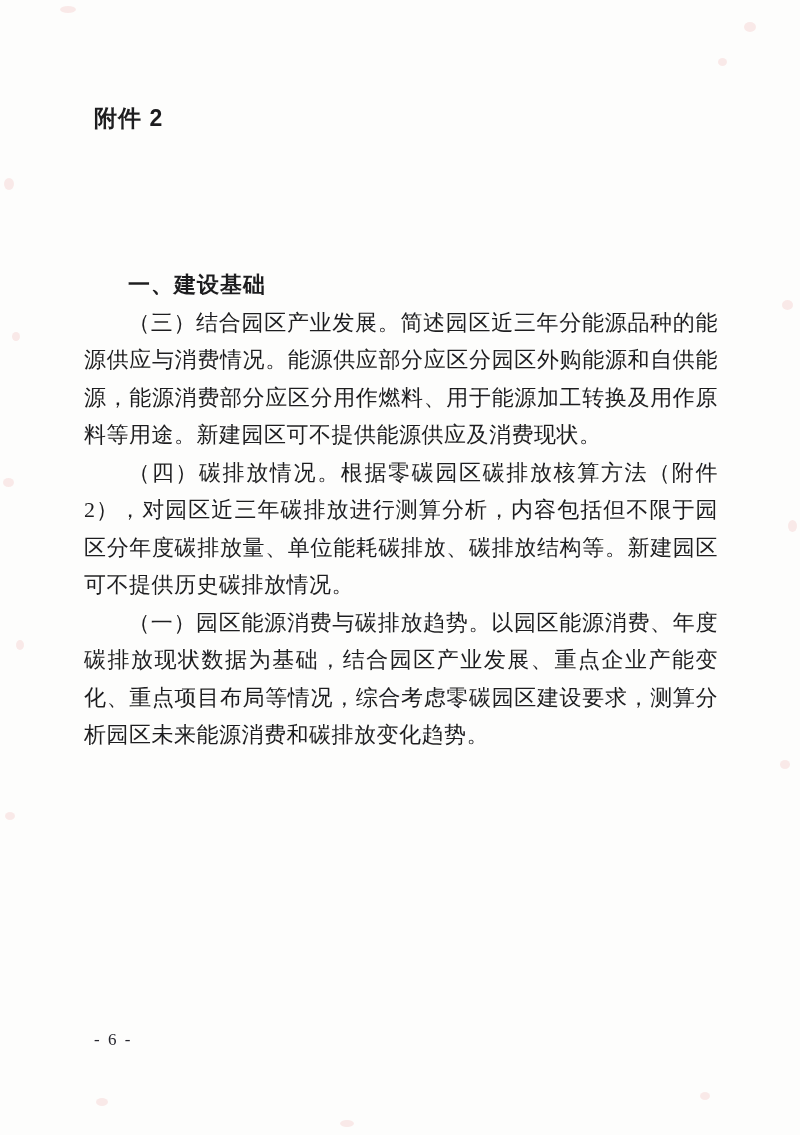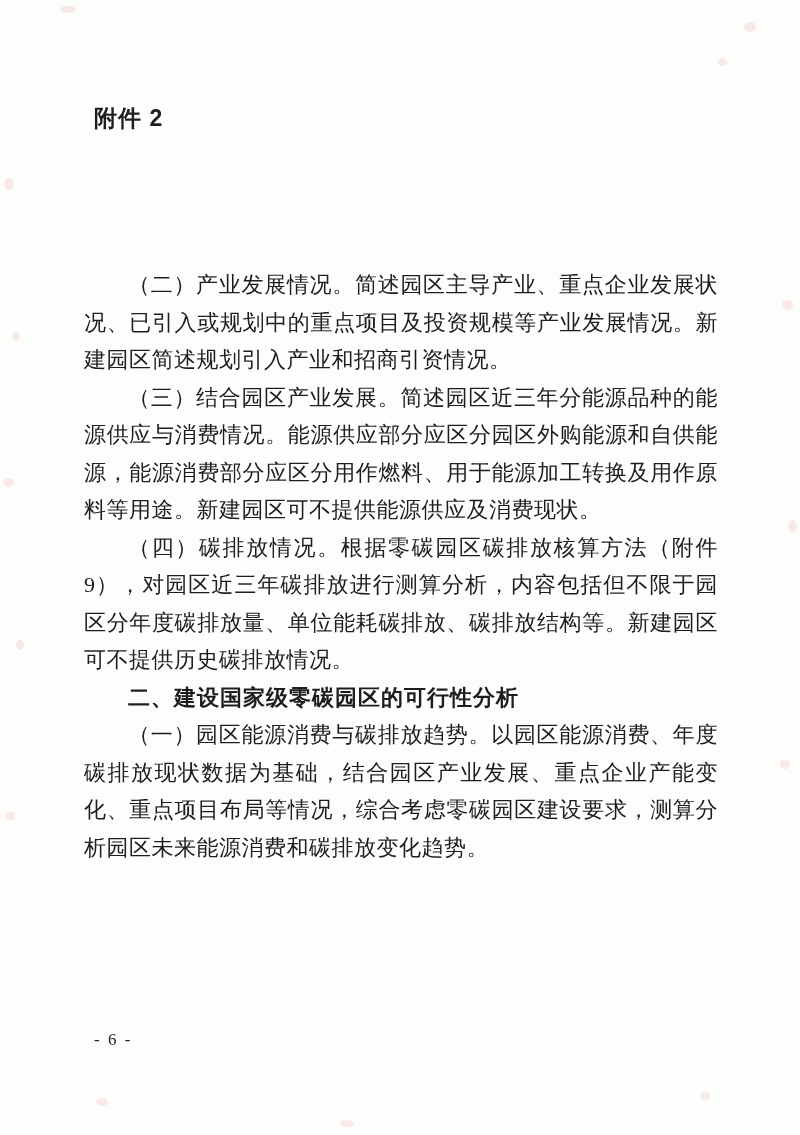--- a/index.html
+++ b/index.html
@@ -92,24 +92,23 @@
 </style>
 </head>
 <body>
 
 <div class="page">
 
   <div class="attachment-label">附件 2</div>
 
 
   <div class="doc-body">
-    <p class="para">（二）产业发展情况。简述园区主导产业、重点企业发展状况、已引入或规划中的重点项目及投资规模等产业发展情况。新建园区简述规划引入产业和招商引资情况。</p>
+    <p class="section-heading">一、建设基础</p>
     <p class="para">（三）结合园区产业发展。简述园区近三年分能源品种的能源供应与消费情况。能源供应部分应区分园区外购能源和自供能源，能源消费部分应区分用作燃料、用于能源加工转换及用作原料等用途。新建园区可不提供能源供应及消费现状。</p>
-    <p class="para">（四）碳排放情况。根据零碳园区碳排放核算方法（附件 9），对园区近三年碳排放进行测算分析，内容包括但不限于园区分年度碳排放量、单位能耗碳排放、碳排放结构等。新建园区可不提供历史碳排放情况。</p>
-    <p class="section-heading">二、建设国家级零碳园区的可行性分析</p>
+    <p class="para">（四）碳排放情况。根据零碳园区碳排放核算方法（附件 2），对园区近三年碳排放进行测算分析，内容包括但不限于园区分年度碳排放量、单位能耗碳排放、碳排放结构等。新建园区可不提供历史碳排放情况。</p>
     <p class="para">（一）园区能源消费与碳排放趋势。以园区能源消费、年度碳排放现状数据为基础，结合园区产业发展、重点企业产能变化、重点项目布局等情况，综合考虑零碳园区建设要求，测算分析园区未来能源消费和碳排放变化趋势。</p>
   </div>
 
   <div class="page-number">- 6 -</div>
 
   <div class="speck s1"></div>
   <div class="speck s2"></div>
   <div class="speck s3"></div>
   <div class="speck s4"></div>
   <div class="speck s5"></div>

